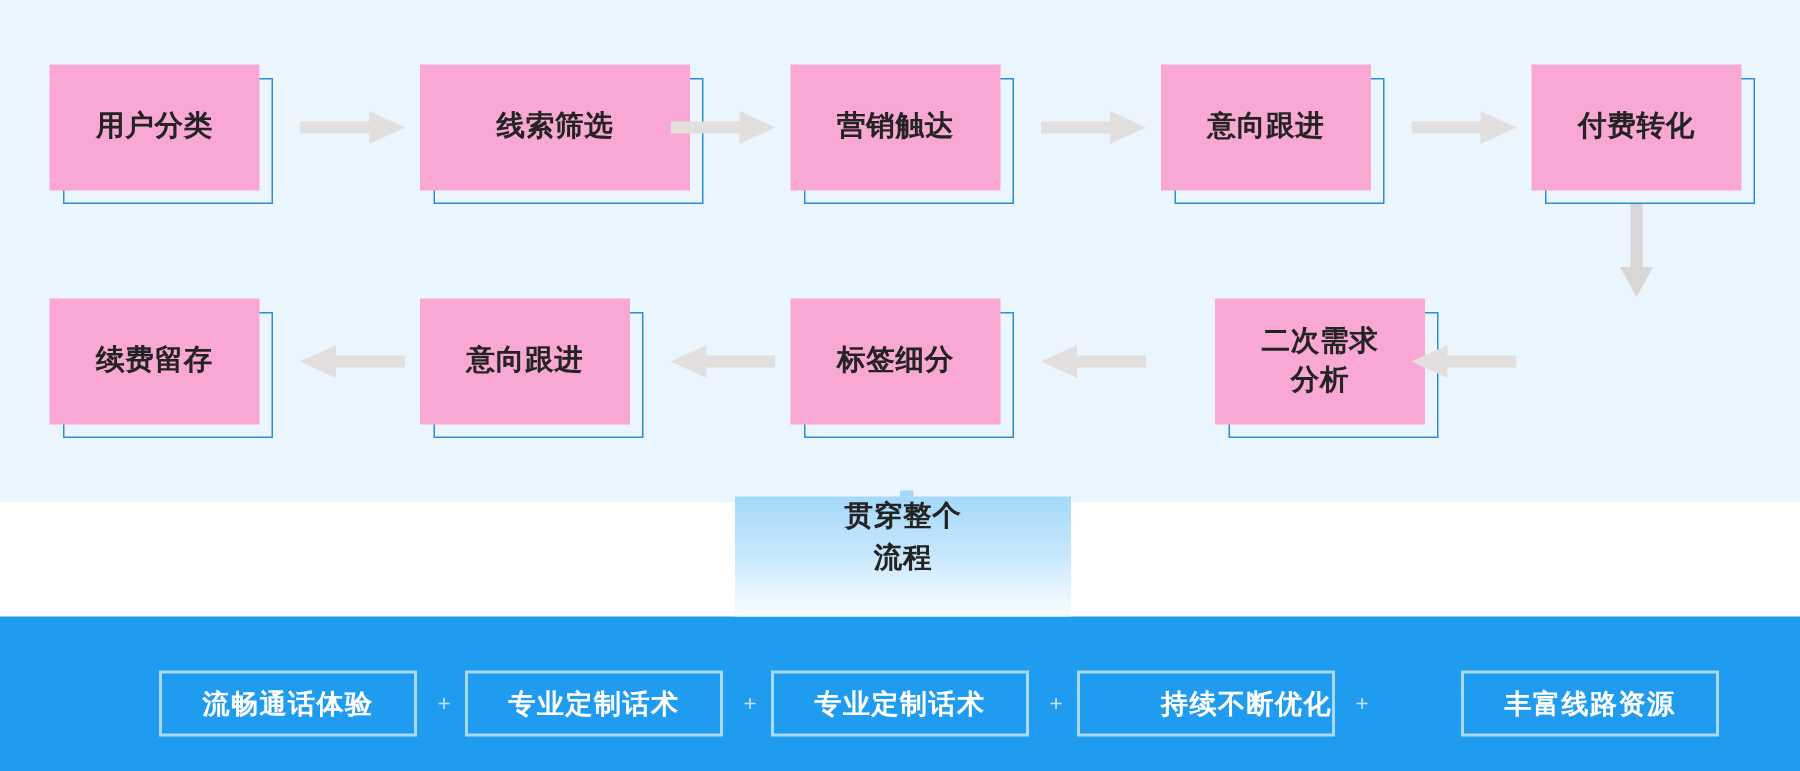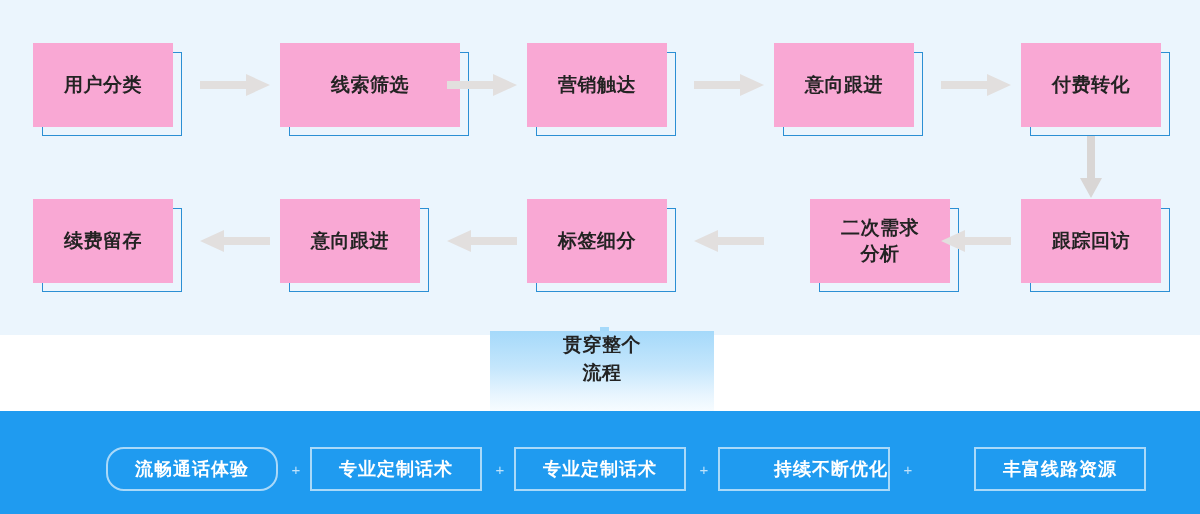--- a/index.html
+++ b/index.html
@@ -162,26 +162,20 @@
       <span class="label">标签细分</span>
     </div>
   </div>
   <div class="node" style="left:774px;top:199px;width:140px;height:84px;margin-left:36px;">
     <div class="shadowline"></div>
     <div class="fill">
       <span class="label">二次需求
 分析</span>
     </div>
   </div>
-  <div class="node" style="left:1021px;top:199px;width:140px;height:84px;">
-    <div class="shadowline"></div>
-    <div class="fill">
-      <span class="label">跟踪回访</span>
-    </div>
-  </div>
 
   <div class="arrow" style="left:200px;top:230px;">
     <svg width="70" height="22" viewBox="0 0 70 22">
         <path d="M70 7 L24 7 L24 0 L0 11 L24 22 L24 15 L70 15 Z" fill="#e2dfde"></path>
       </svg>
   </div>
   <div class="arrow" style="left:447px;top:230px;">
     <svg width="70" height="22" viewBox="0 0 70 22">
         <path d="M70 7 L24 7 L24 0 L0 11 L24 22 L24 15 L70 15 Z" fill="#e2dfde"></path>
       </svg>
@@ -196,21 +190,21 @@
         <path d="M70 7 L24 7 L24 0 L0 11 L24 22 L24 15 L70 15 Z" fill="#e2dfde"></path>
       </svg>
   </div>
 
   <div class="thru-stub" style="left:600px;top:327px;width:9px;height:4px;"></div>
   <div class="thrubox" style="left:490px;top:331px;width:224px;height:80px;">
     <span class="label">贯穿整个
 流程</span>
   </div>
 
-  <div class="chip" style="left:106px;top:447px;width:172px;height:44px;border-radius:18px;">
+  <div class="chip" style="left:106px;top:447px;width:172px;height:44px;">
     <span class="label">流畅通话体验</span>
   </div>
   <div class="plus" style="left:287px;top:460px;">+</div>
 
   <div class="chip" style="left:310px;top:447px;width:172px;height:44px;">
     <span class="label">专业定制话术</span>
   </div>
   <div class="plus" style="left:491px;top:460px;">+</div>
 
   <div class="chip" style="left:514px;top:447px;width:172px;height:44px;">

